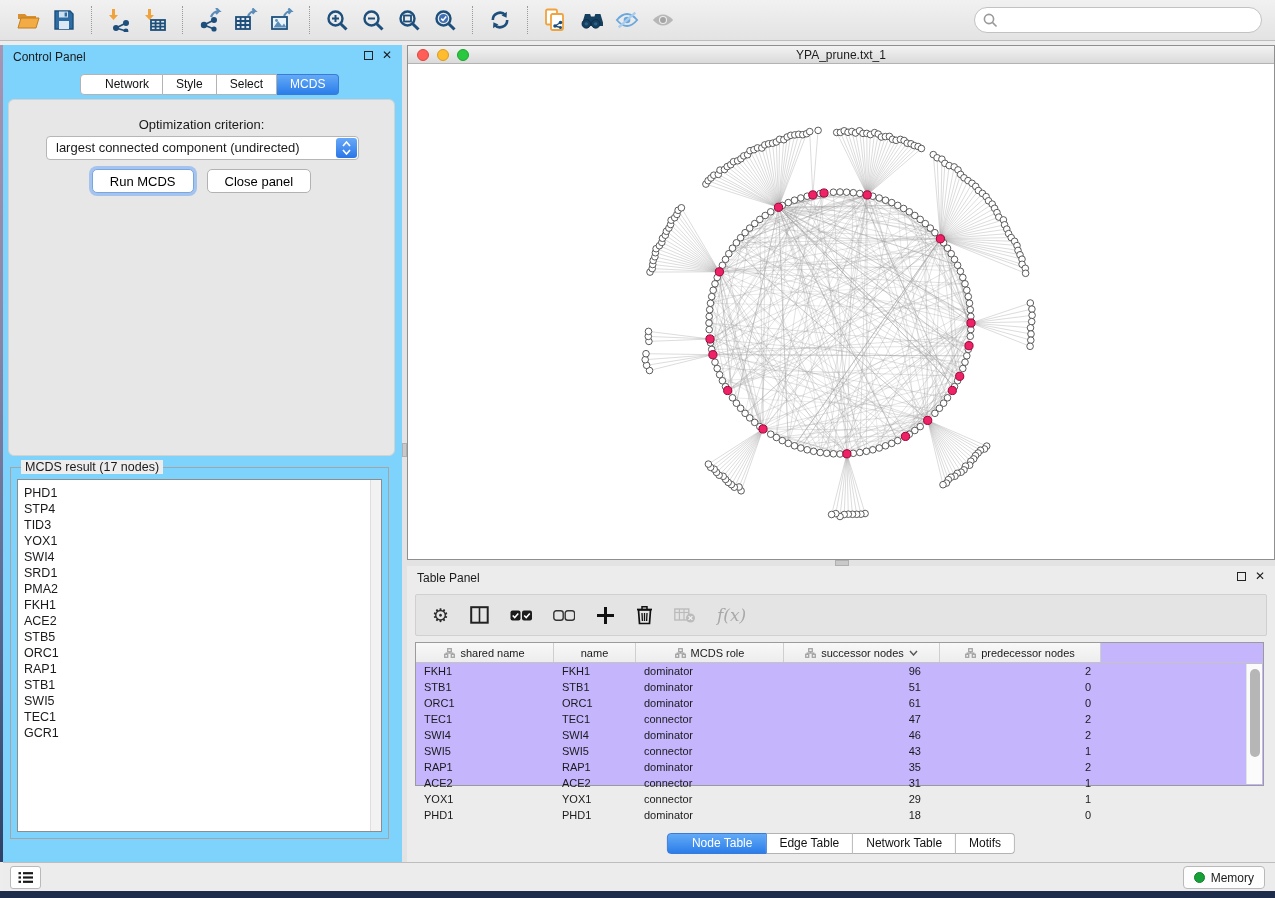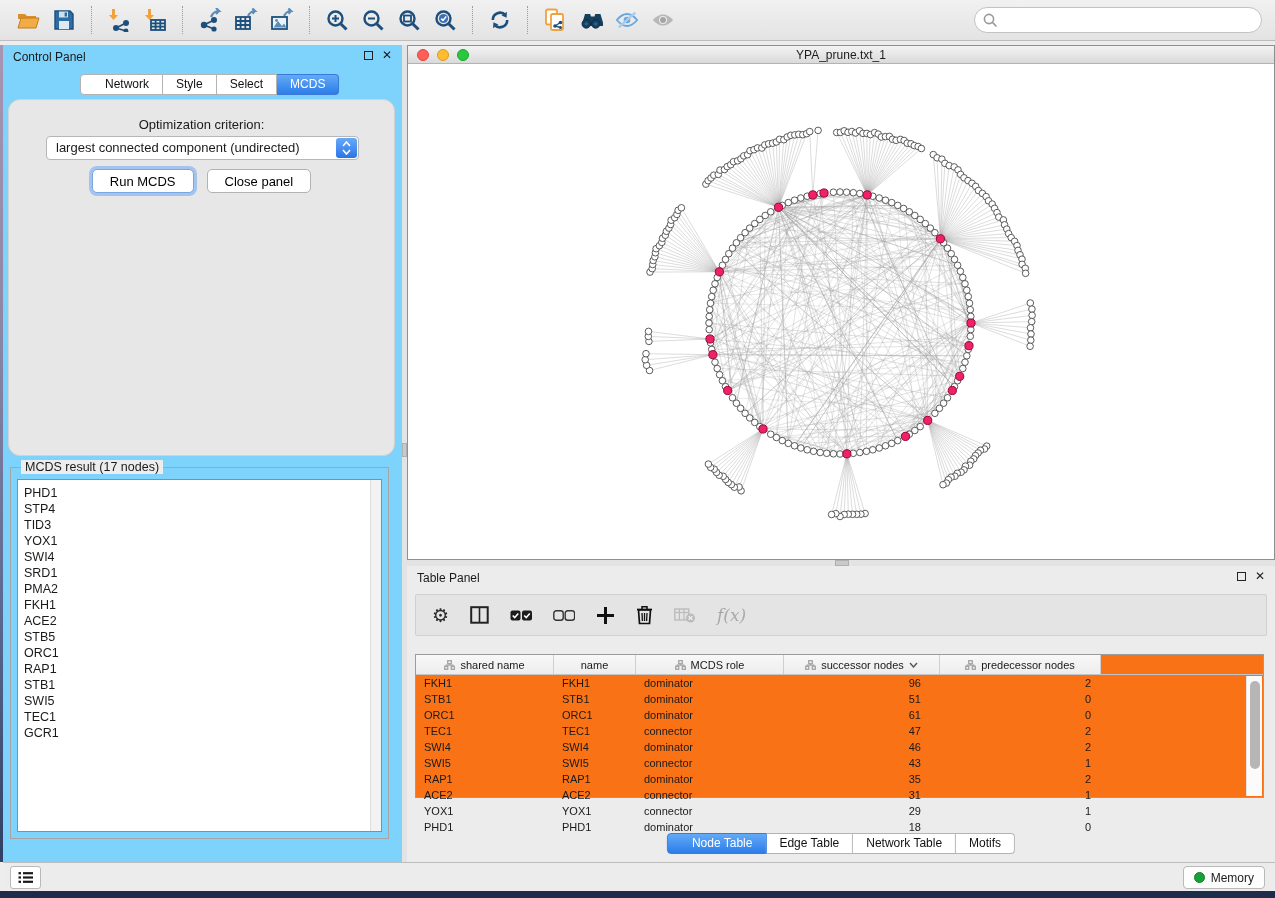--- a/index.html
+++ b/index.html
@@ -35,21 +35,21 @@
 
   .tabs-row { display:flex; }
   .tab { height:21px; line-height:19px; padding:0 13px; font-size:12px; background:#fff;
     border:1px solid #b3b3b3; border-left:none; color:#111; }
   .tab:first-child { border-left:1px solid #b3b3b3; border-radius:4px 0 0 4px;padding-left:24px; }
   .tab:last-child { border-radius:0 4px 4px 0; }
   .tab.sel { background:linear-gradient(#63aaf7,#2b7de9); color:#fff; border-color:#3a7ad9; }
   #cp-tabs { position:absolute; left:77px; top:29px; }
 
   #cp-body { position:absolute; left:5px; top:54px; width:387px; height:357px;
-    background:#e7e7e7; border:1px solid #d2d2d2; border-radius:12px; }
+    background:#e7e7e7; border:1px solid #d2d2d2; border-radius:6px; }
   #opt-label { text-align:center; margin-top:17px; font-size:13px; }
   #criterion-dropdown { position:absolute; left:37px; top:36px; width:313px; height:24px;
     background:#fff; border:1px solid #b6b6b6; border-radius:4px; font-size:13px;
     line-height:22px; padding-left:9px; }
   .spinner { position:absolute; right:1px; top:1px; width:21px; height:20px; border-radius:3px;
     background:linear-gradient(#67a9f8,#2a76e8); display:flex; flex-direction:column;
     align-items:center; justify-content:center; gap:2px; }
   .spinner svg { display:block; }
   #btn-row { position:absolute; left:0; top:69px; width:100%; display:flex; justify-content:center; gap:13px; }
   .cp-btn { height:24px; padding:0 17px; font-size:13px; background:#fff; border:1px solid #b2b2b2;
@@ -87,22 +87,22 @@
   
   #table-panel { position:absolute; left:407px; top:566px; width:868px; height:296px; background:#ececec; }
   #tp-toolbar { position:absolute; left:8px; top:28px; width:852px; height:42px;
     background:#e4e4e4; border:1px solid #d0d0d0; border-radius:2px;
     display:flex; align-items:center; gap:21px; padding-left:16px; }
   .tp-ic { display:flex; align-items:center; justify-content:center; height:24px; }
   .glyph { font-family:"DejaVu Sans",sans-serif; }
   #tp-gear { font-size:19px; color:#2b2b2b; line-height:20px; }
   #tp-fx { font-family:"DejaVu Serif",serif; font-style:italic; font-size:17px; color:#a8a8a8; }
 
-  #table-box { position:absolute; left:8px; top:88px; width:849px; height:144px;
-    background:#f97316; border:1px solid #9b9b9b; }
+  #table-box { position:absolute; left:8px; top:76px; width:849px; height:144px;
+    background:#c4b5fd; border:1px solid #9b9b9b; }
   #table-header { display:flex; height:20px; border-bottom:1px solid #c4c4c4; }
   .th { background:linear-gradient(#f8f8f8,#ededed); border-right:1px solid #cfcfcf;
     font-size:11px; display:flex; align-items:center; justify-content:center; gap:5px; color:#1a1a1a; }
   .tree-ic { opacity:.75; }
   .tbl-row { display:flex; height:16px; }
   .td { font-size:11px; line-height:16px; overflow:hidden; white-space:nowrap; }
   .td.l { padding-left:8px; text-align:left; }
   .td.r { text-align:right; }
   .td.c4 { padding-right:19px; } .td.c5 { padding-right:10px; }
   #tbl-vscroll { position:absolute; right:1px; top:21px; bottom:1px; width:16px;

